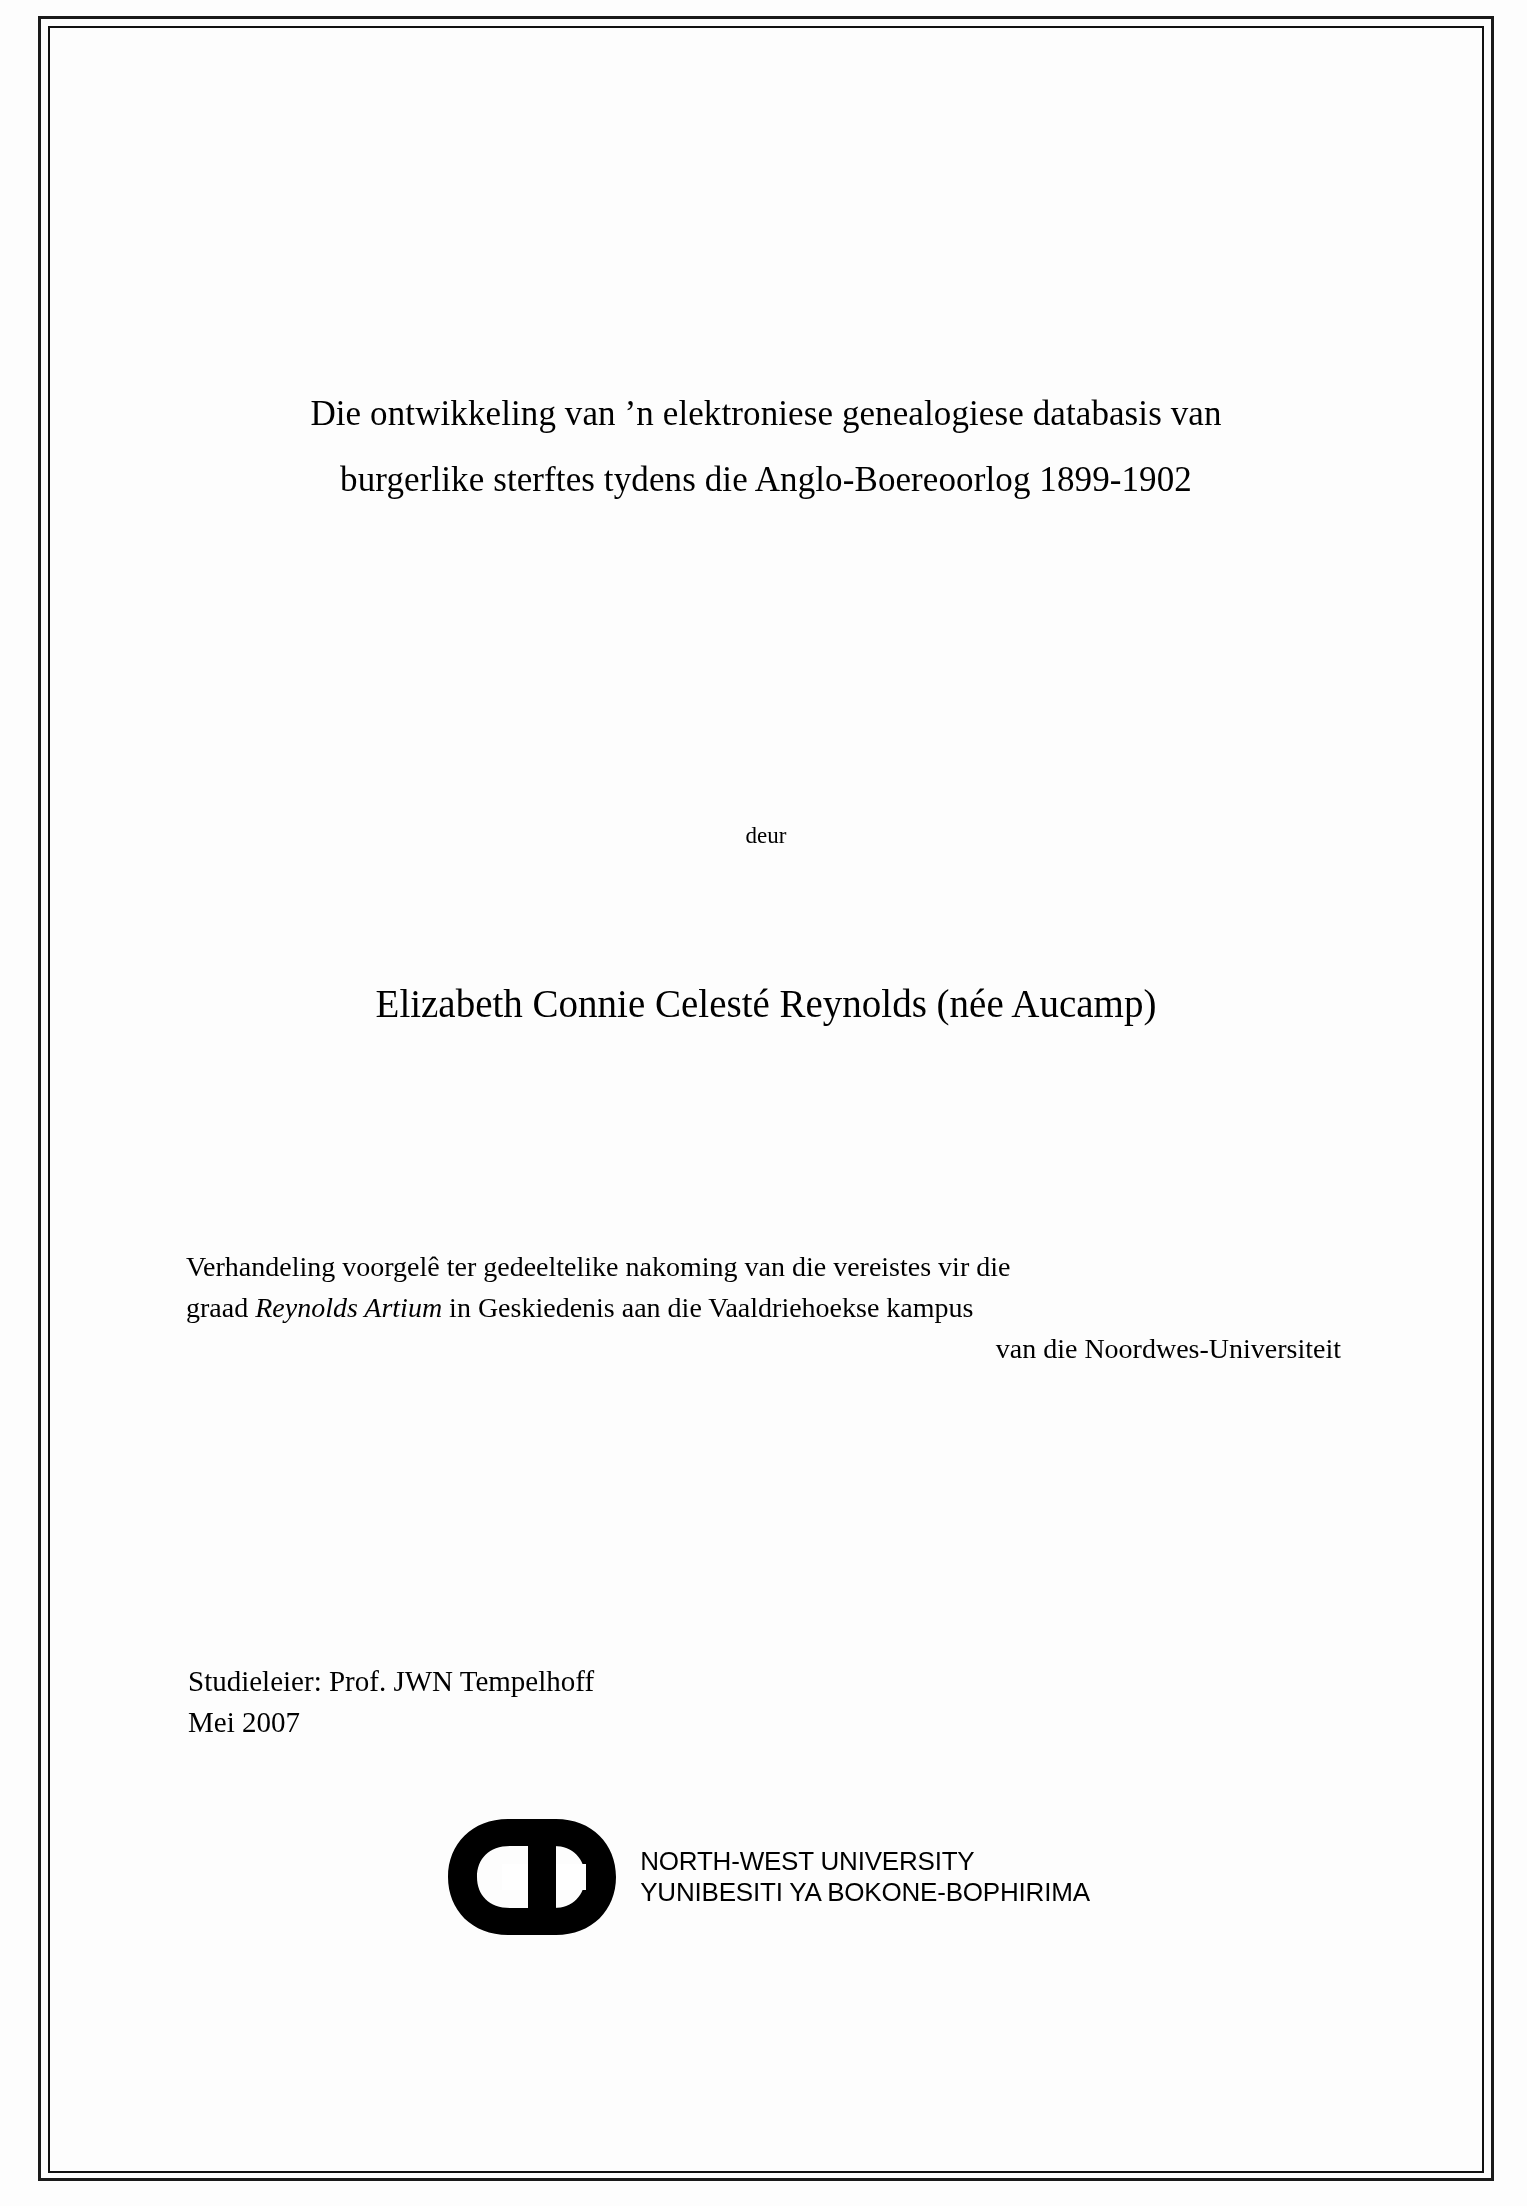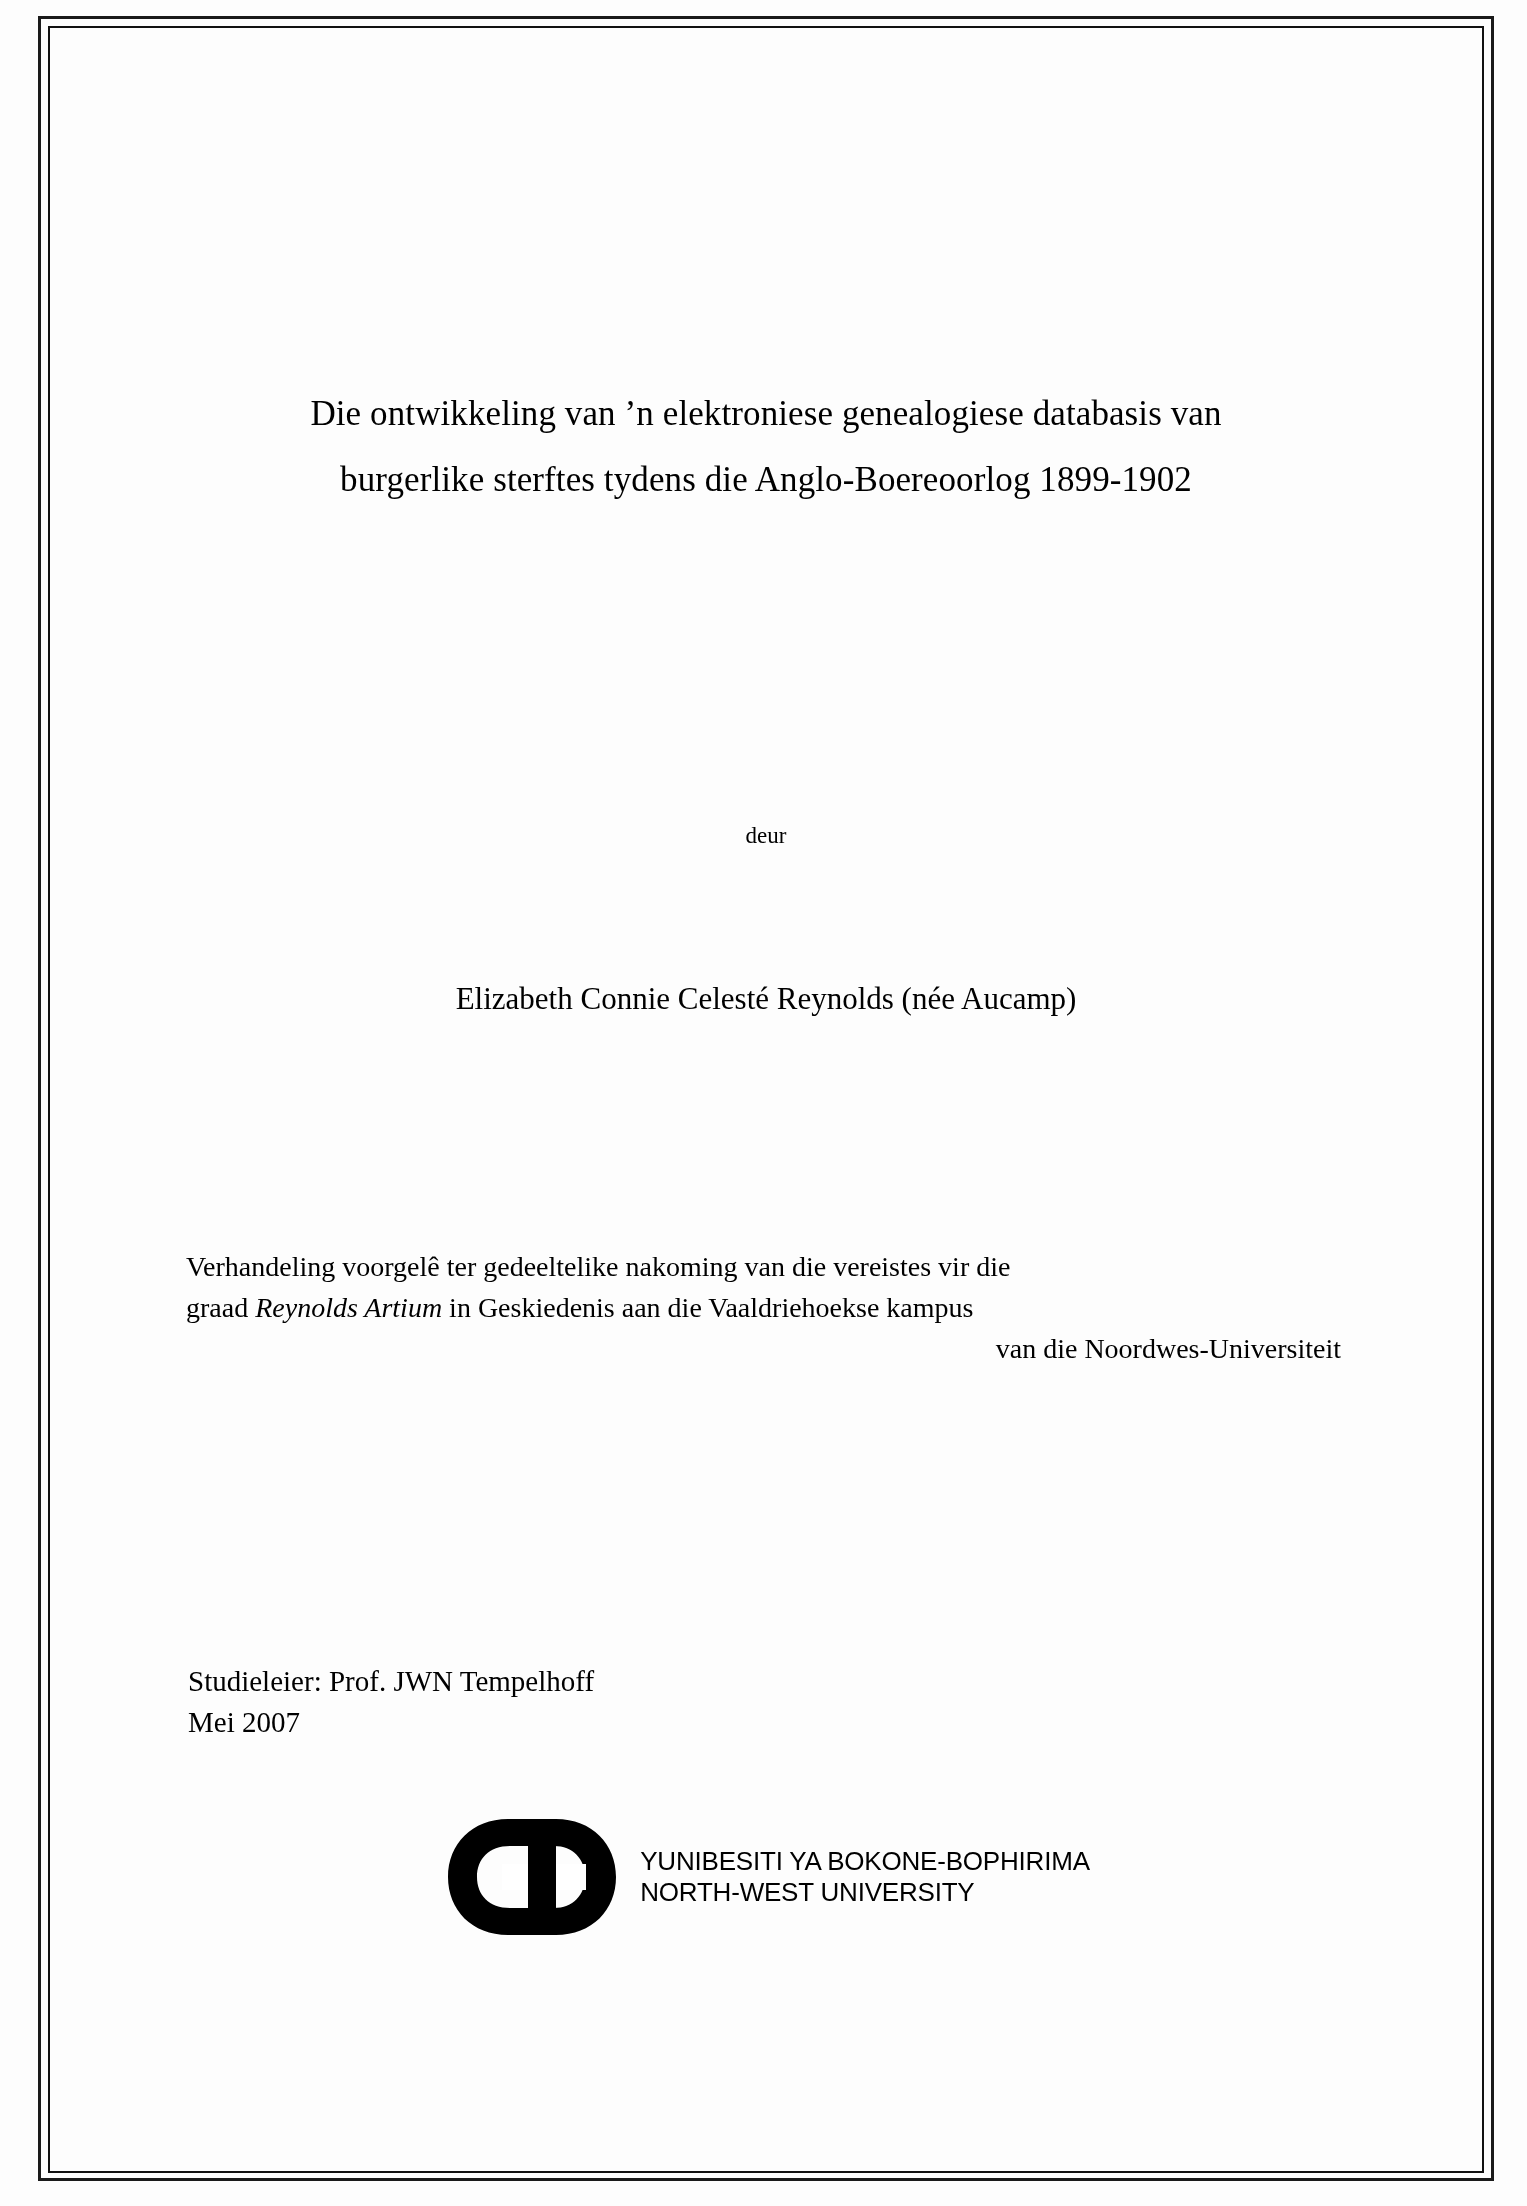--- a/index.html
+++ b/index.html
@@ -74,21 +74,21 @@
     text-align: center;
     font-size: 23px;
   }
 
   .author {
     position: absolute;
     top: 955px;
     left: 0;
     width: 1160px;
     text-align: center;
-    font-size: 31px;
+    font-size: 39px;
   }
 
   .statement {
     position: absolute;
     top: 1220px;
     left: 0;
     width: 1155px;
     font-size: 28px;
     line-height: 41px;
     text-align: justify;
@@ -170,19 +170,19 @@
         <svg viewBox="0 0 186 122" width="186" height="122" aria-hidden="true">
 
           <path d="M66 3 C30 3 6 28 6 61 C6 94 30 119 66 119 L104 119 L104 92 L68 92 C47 92 35 79 35 61 C35 43 47 30 68 30 L104 30 L104 3 Z" fill="#000000"></path>
 
           <path d="M86 3 L86 30 L112 30 C131 30 143 43 143 61 C143 79 131 92 112 92 L104 92 L104 119 L114 119 C150 119 174 94 174 61 C174 28 150 3 114 3 Z" fill="#000000"></path>
           <rect x="60" y="48" width="84" height="26" fill="#ffffff"></rect>
           <rect x="86" y="30" width="28" height="62" fill="#000000"></rect>
         </svg>
       </div>
       <div class="logo-text">
+        <div>NORTH-WEST UNIVERSITY</div>
         <div>YUNIBESITI YA BOKONE-BOPHIRIMA</div>
-        <div>NORTH-WEST UNIVERSITY</div>
       </div>
     </div>
 
   </div>
 </div>
 
 </body></html>

